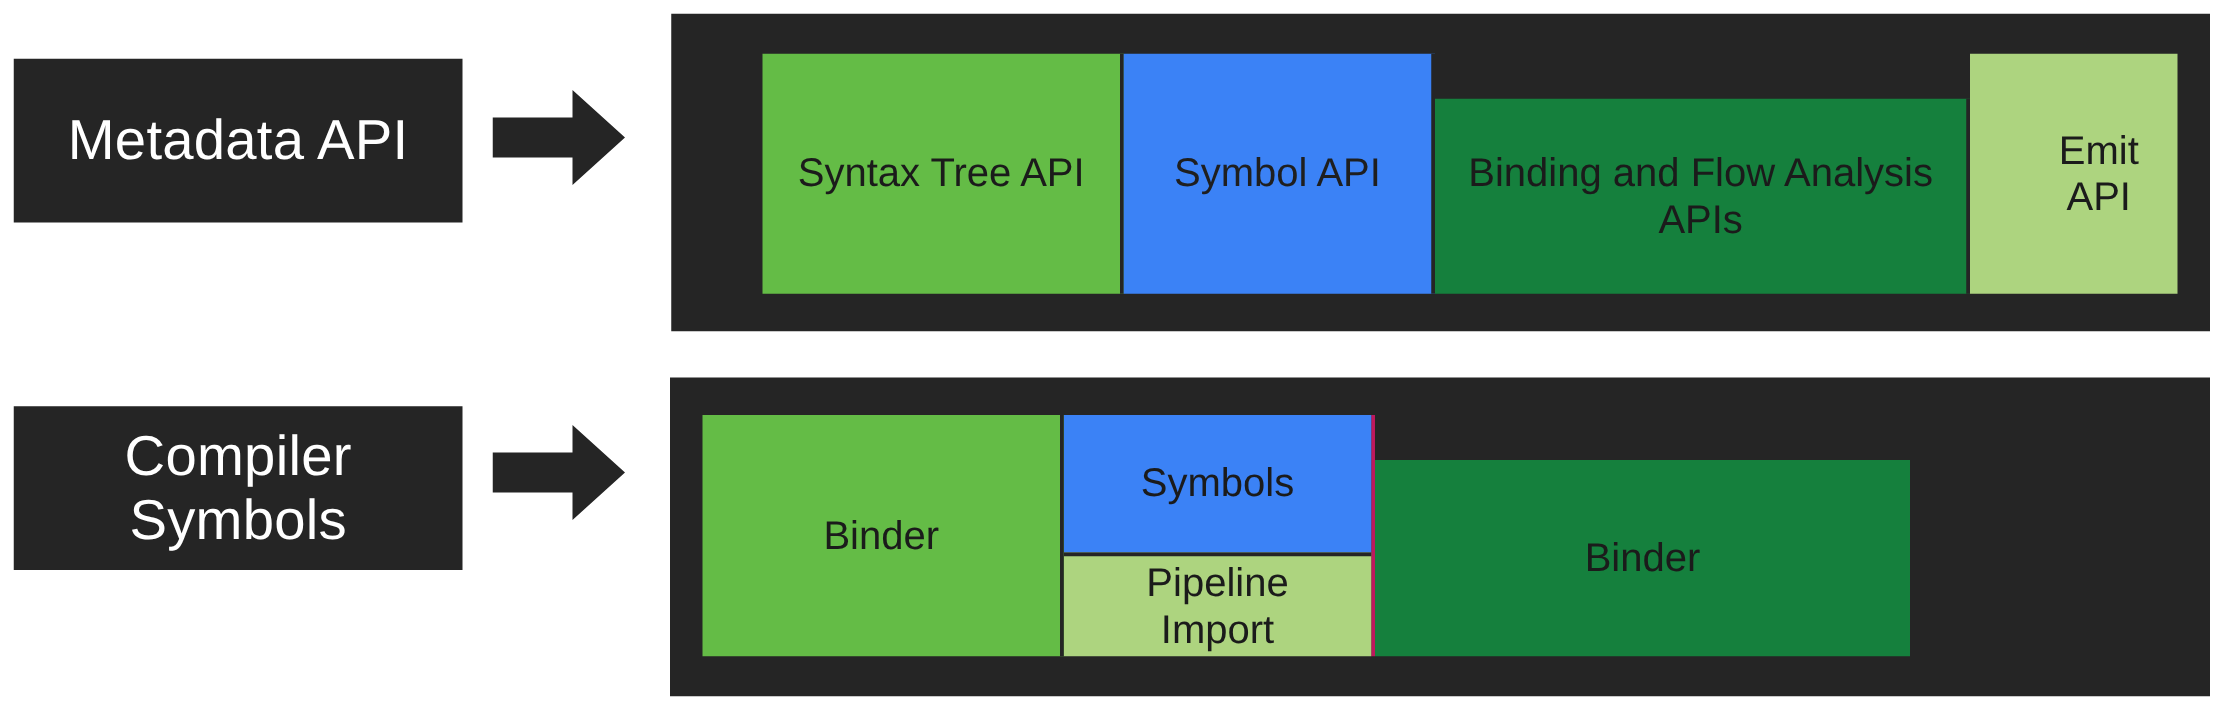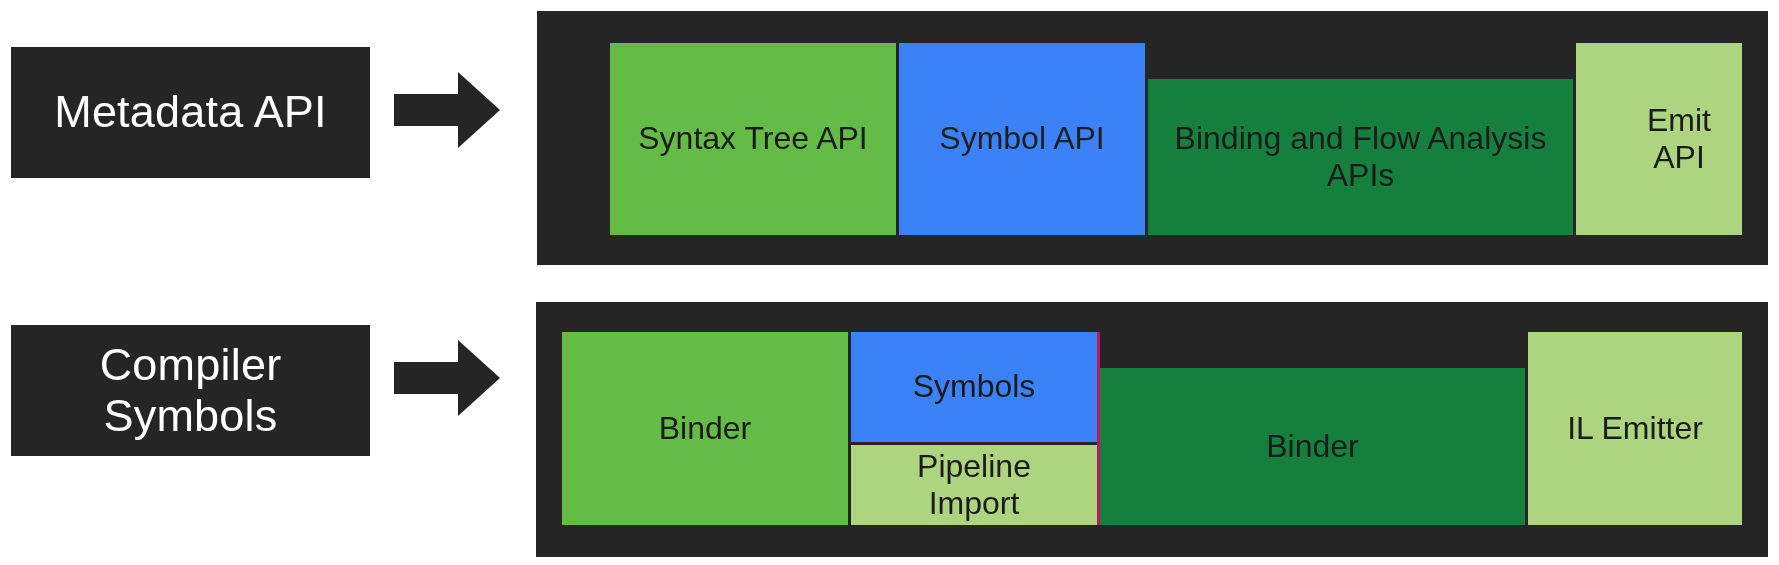--- a/index.html
+++ b/index.html
@@ -196,20 +196,17 @@
         <div class="sub sub-bottom c-lgreen">
           <span class="cell-text">Pipeline
 Import</span>
         </div>
       </div>
 
       <div class="cell c-blue" id="cell-binder">
         <span class="cell-text">Binder</span>
       </div>
 
-      <div class="cell c-lgreen" id="cell-il-emitter">
-        <span class="cell-text">IL Emitter</span>
-      </div>
 
     </div>
   </div>
 
 </div>
 
 </body></html>

